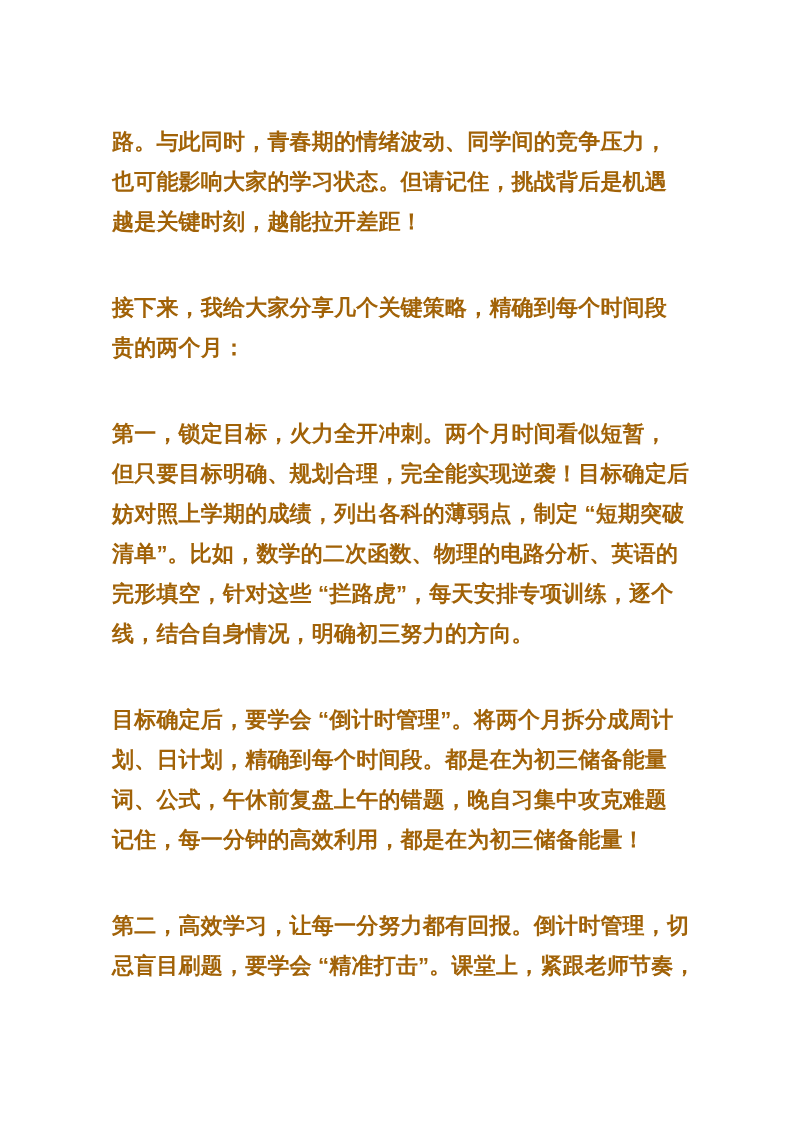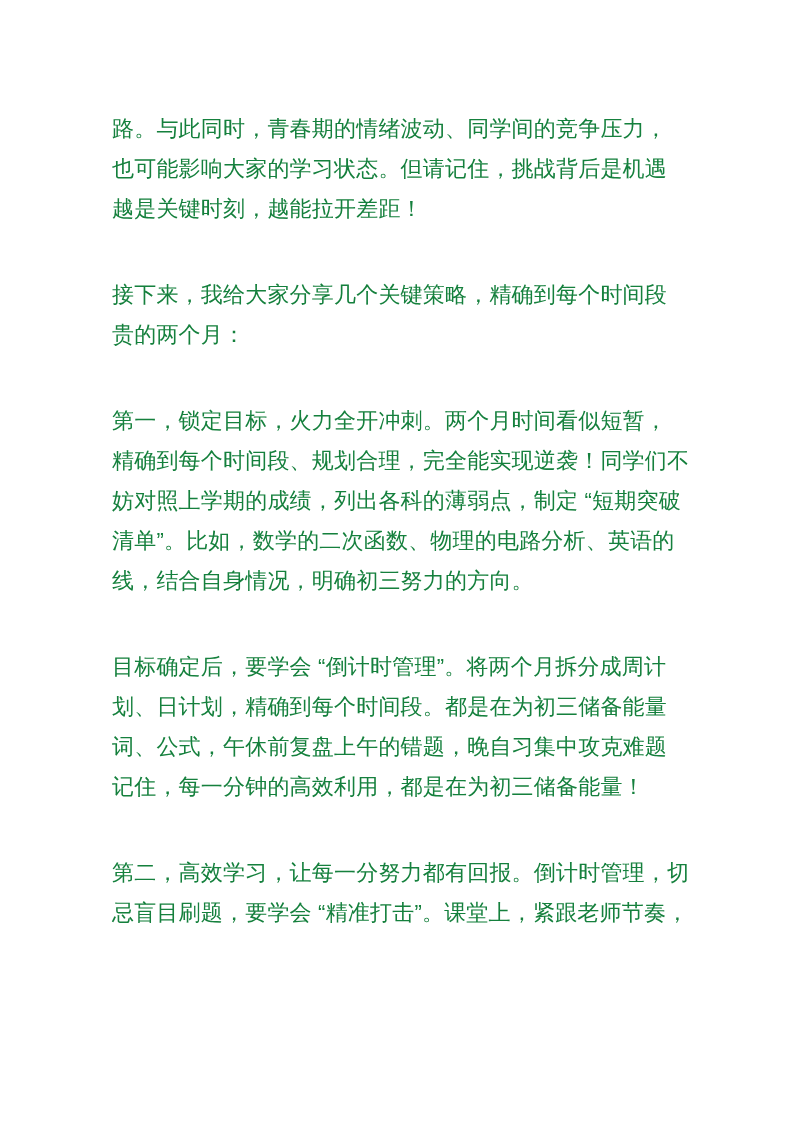--- a/index.html
+++ b/index.html
@@ -11,26 +11,27 @@
     position: relative;
     width: 793px;
     height: 1122px;
     background: #ffffff;
     overflow: hidden;
     font-family: "Liberation Sans", "DejaVu Sans", sans-serif;
   }
   .content {
     position: absolute;
     left: 112px;
-    top: 109px;
+    top: 122px;
     width: 585px;
-    color: #15803d;
+    color: #a16207;
     font-size: 22px;
     line-height: 40px;
     letter-spacing: 0.2px;
+    font-weight: bold;
   }
   .para {
     margin: 0 0 46px 0;
     padding: 0;
   }
   .line {
     display: block;
     white-space: nowrap;
   }
 </style>
@@ -46,23 +47,24 @@
       <span class="line">越是关键时刻，越能拉开差距！</span>
     </p>
 
     <p class="para">
       <span class="line">接下来，我给大家分享几个关键策略，精确到每个时间段</span>
       <span class="line">贵的两个月：</span>
     </p>
 
     <p class="para">
       <span class="line">第一，锁定目标，火力全开冲刺。两个月时间看似短暂，</span>
-      <span class="line">精确到每个时间段、规划合理，完全能实现逆袭！同学们不</span>
+      <span class="line">但只要目标明确、规划合理，完全能实现逆袭！目标确定后</span>
       <span class="line">妨对照上学期的成绩，列出各科的薄弱点，制定 “短期突破</span>
       <span class="line">清单”。比如，数学的二次函数、物理的电路分析、英语的</span>
+      <span class="line">完形填空，针对这些 “拦路虎”，每天安排专项训练，逐个</span>
       <span class="line">线，结合自身情况，明确初三努力的方向。</span>
     </p>
 
     <p class="para">
       <span class="line">目标确定后，要学会 “倒计时管理”。将两个月拆分成周计</span>
       <span class="line">划、日计划，精确到每个时间段。都是在为初三储备能量</span>
       <span class="line">词、公式，午休前复盘上午的错题，晚自习集中攻克难题</span>
       <span class="line">记住，每一分钟的高效利用，都是在为初三储备能量！</span>
     </p>
 

